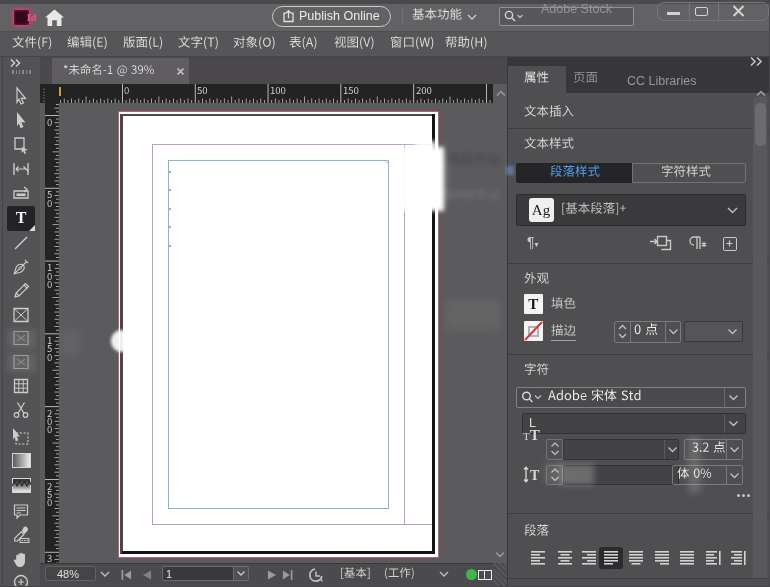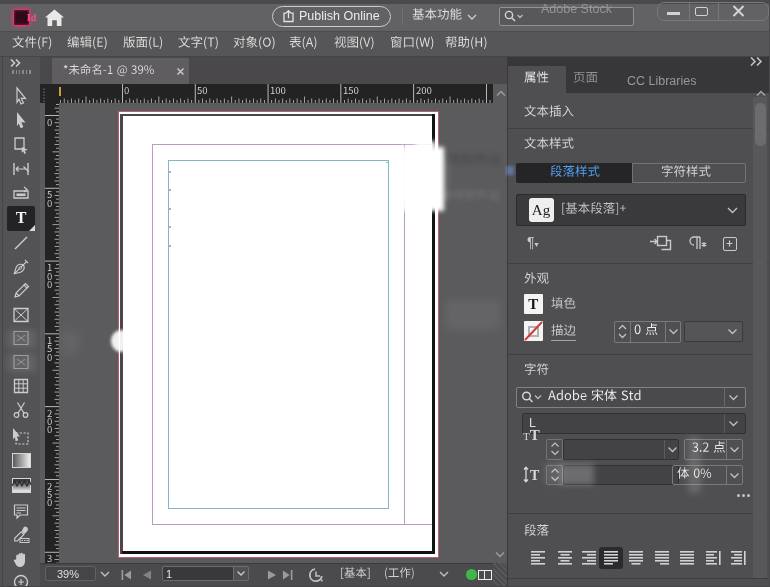--- a/index.html
+++ b/index.html
@@ -530,21 +530,21 @@
 <div style="position:absolute;left:60px;top:330px;width:20px;height:25px;background:rgba(255,255,255,0.05);filter:blur(4px);"></div>
 <svg class="abs" style="left:495px;top:89px" width="12" height="9" viewBox="0 0 12 9">
       <path d="M2 6.5 L6 2.5 L10 6.5" stroke="#9b9a9c" stroke-width="1.5" fill="none"></path>
     </svg>
 <svg class="abs" style="left:494px;top:550px" width="12" height="9" viewBox="0 0 12 9">
       <path d="M2 2.5 L6 6.5 L10 2.5" stroke="#9b9a9c" stroke-width="1.5" fill="none"></path>
     </svg>
 <div style="position:absolute;left:493px;top:563px;width:15px;height:24px;background:repeating-linear-gradient(45deg,#575658 0 2px,#4a494b 2px 4px);"></div>
 <div style="position:absolute;left:40px;top:563px;width:453px;height:24px;background:#4b4a4c;border-top:1px solid #3a393b;"></div>
 <div class="abs" style="left:45px;top:566px;width:51px;height:15px;background:#454446;border:1px solid #626163;border-radius:2px;"></div>
-<div class="abs" style="left:57px;top:568px;color:#e0e0e0;font-size:11px;">39%</div>
+<div class="abs" style="left:57px;top:568px;color:#e0e0e0;font-size:11px;">48%</div>
 <svg class="abs" style="left:99px;top:570px" width="12" height="8" viewBox="0 0 12 8">
       <path d="M2 2 L6 6 L10 2" stroke="#c0c0c0" stroke-width="1.4" fill="none"></path>
     </svg>
 <svg class="abs" style="left:121px;top:569.5px" width="12" height="10" viewBox="0 0 13 11">
       <rect x="0.5" y="0" width="1.8" height="11" fill="#9b9a9c"></rect>
       <path d="M11 0.5 L3.5 5.5 L11 10.5 Z" fill="#9b9a9c"></path>
     </svg>
 <svg class="abs" style="left:141px;top:569.5px" width="12" height="10" viewBox="0 0 13 11">
       <path d="M11 0.5 L2 5.5 L11 10.5 Z" fill="#828184"></path>
     </svg>

